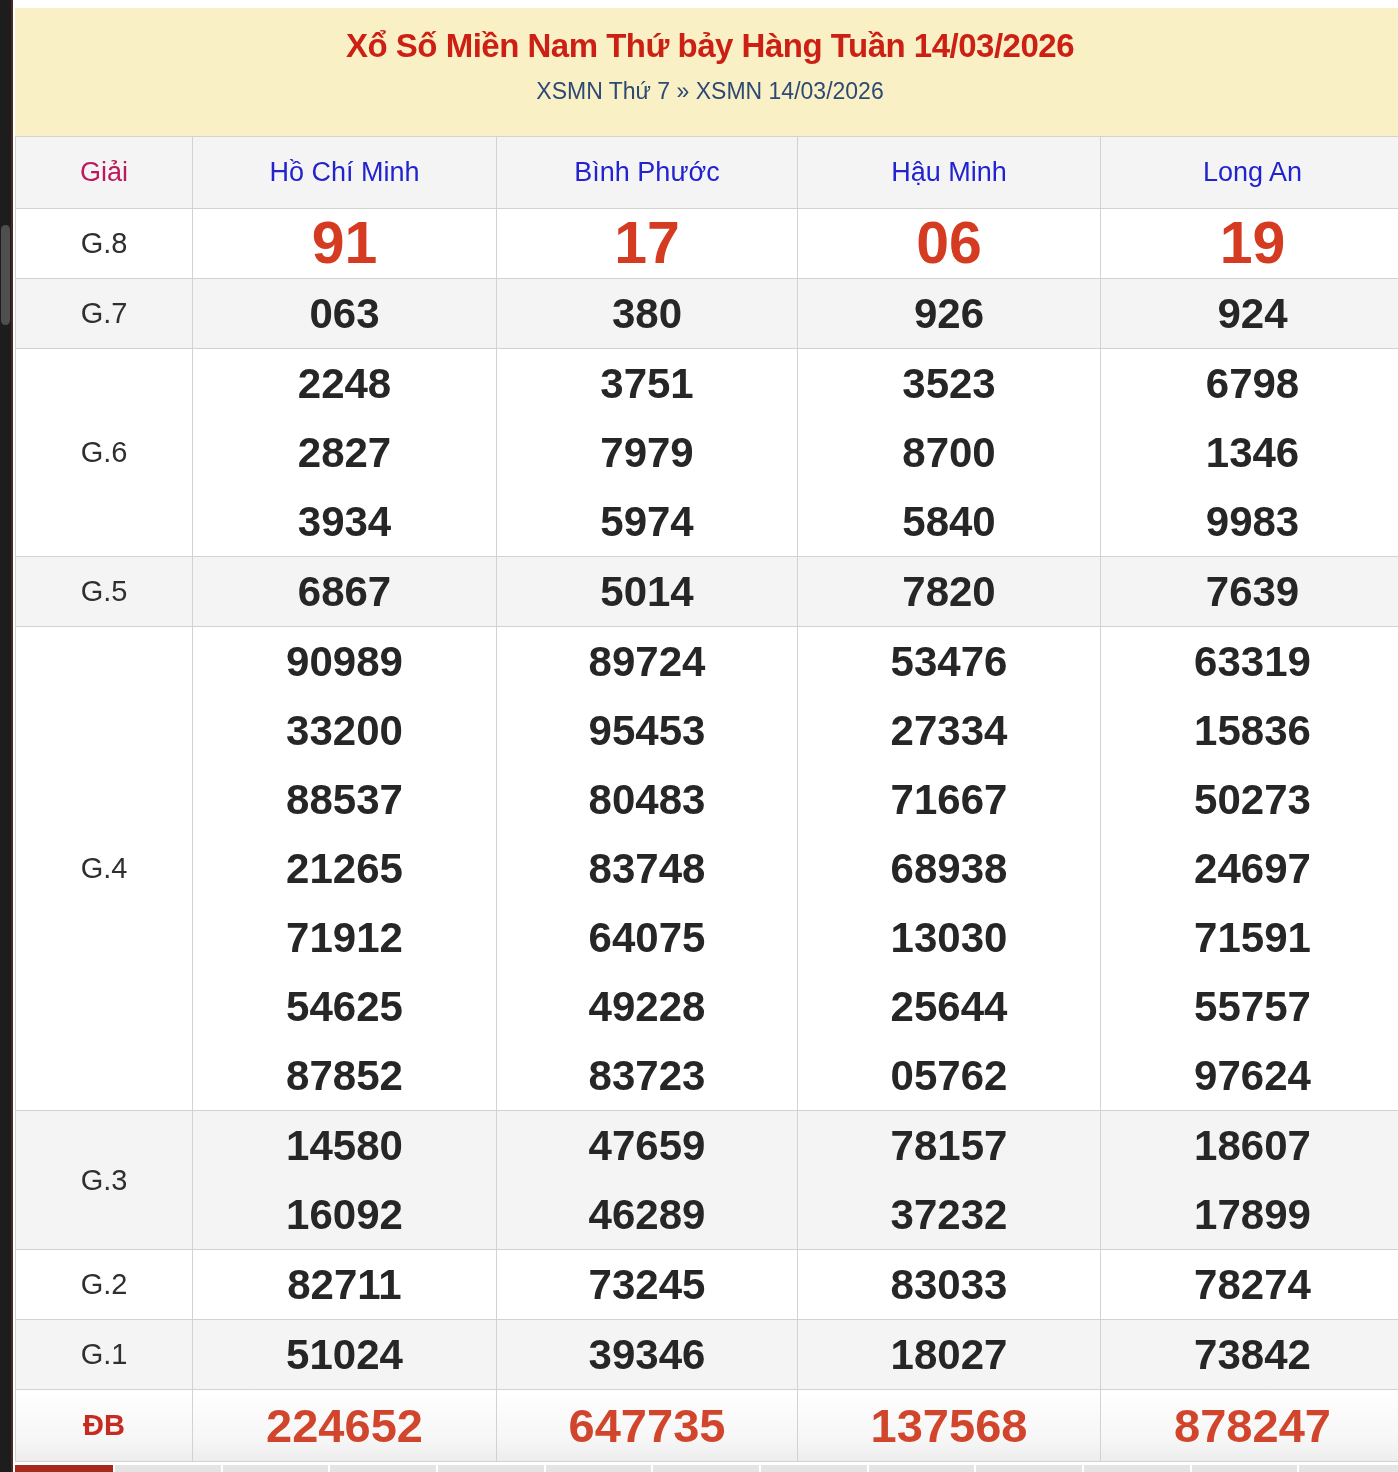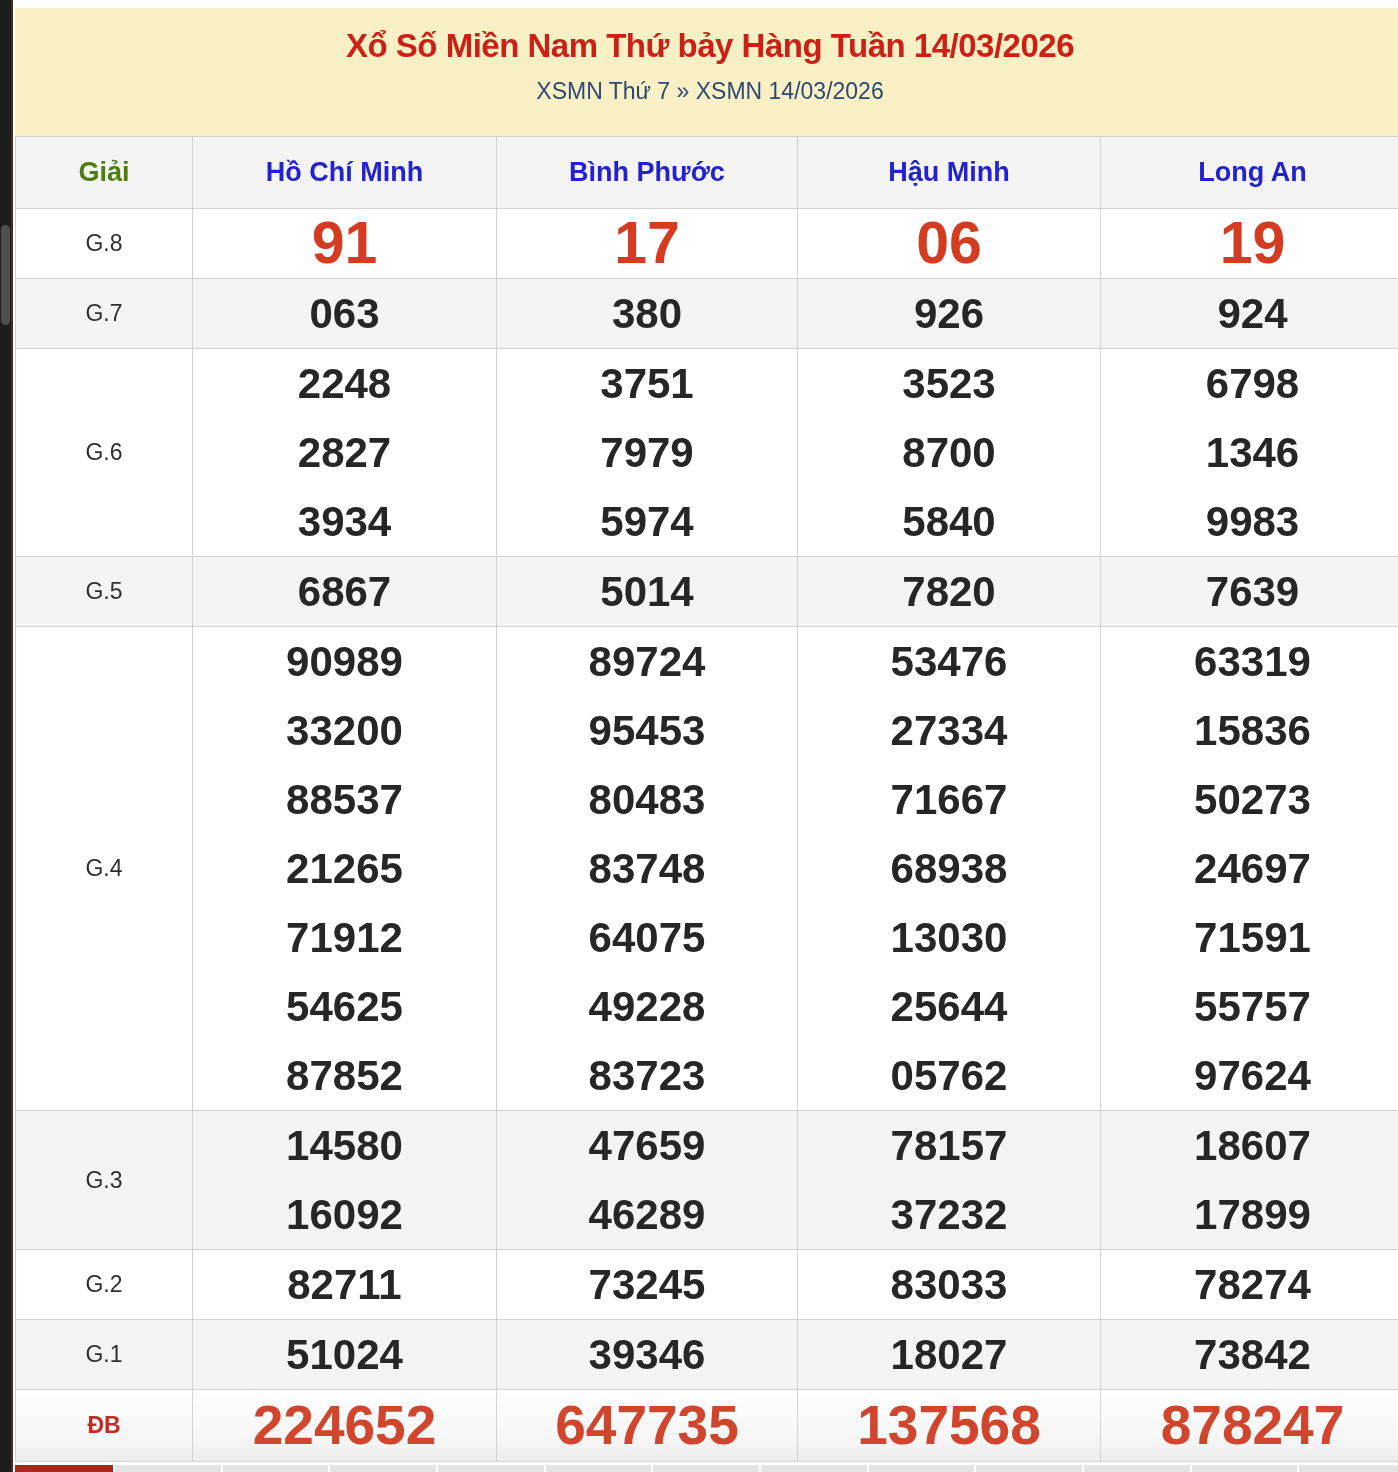--- a/index.html
+++ b/index.html
@@ -71,30 +71,30 @@
     padding: 0;
     text-align: center;
     vertical-align: middle;
   }
   thead th {
     height: 71px;
     background: #f4f4f4;
     font-size: 27px;
   }
   th.corner {
-    font-weight: bold;
-    color: #4d7c0f;
+    font-weight: normal;
+    color: #be185d;
     margin-top: 23px;
   }
   th.province {
     color: #2222cf;
-    font-weight: bold;
+    font-weight: normal;
   }
   .label-cell {
-    font-size: 23px;
+    font-size: 29px;
     color: #2f2f2f;
   }
   .num {
     display: block;
     height: 69px;
     line-height: 69px;
     font-size: 42px;
     font-weight: bold;
     color: #262626;
     text-align: center;
@@ -105,21 +105,21 @@
 
   tr.style-g8 .num {
     color: #d43b20;
     font-size: 59px;
   }
   tr.style-db {
     background: linear-gradient(180deg, #ffffff 0%, #f6f6f6 70%, #ececec 100%);
   }
   tr.style-db .num {
     color: #d0452c;
-    font-size: 55px;
+    font-size: 47px;
     height: 71px;
     line-height: 71px;
     text-align: center;
   }
   tr.style-db .label-cell {
     color: #c52b1f;
     font-weight: bold;
   }
 
   

